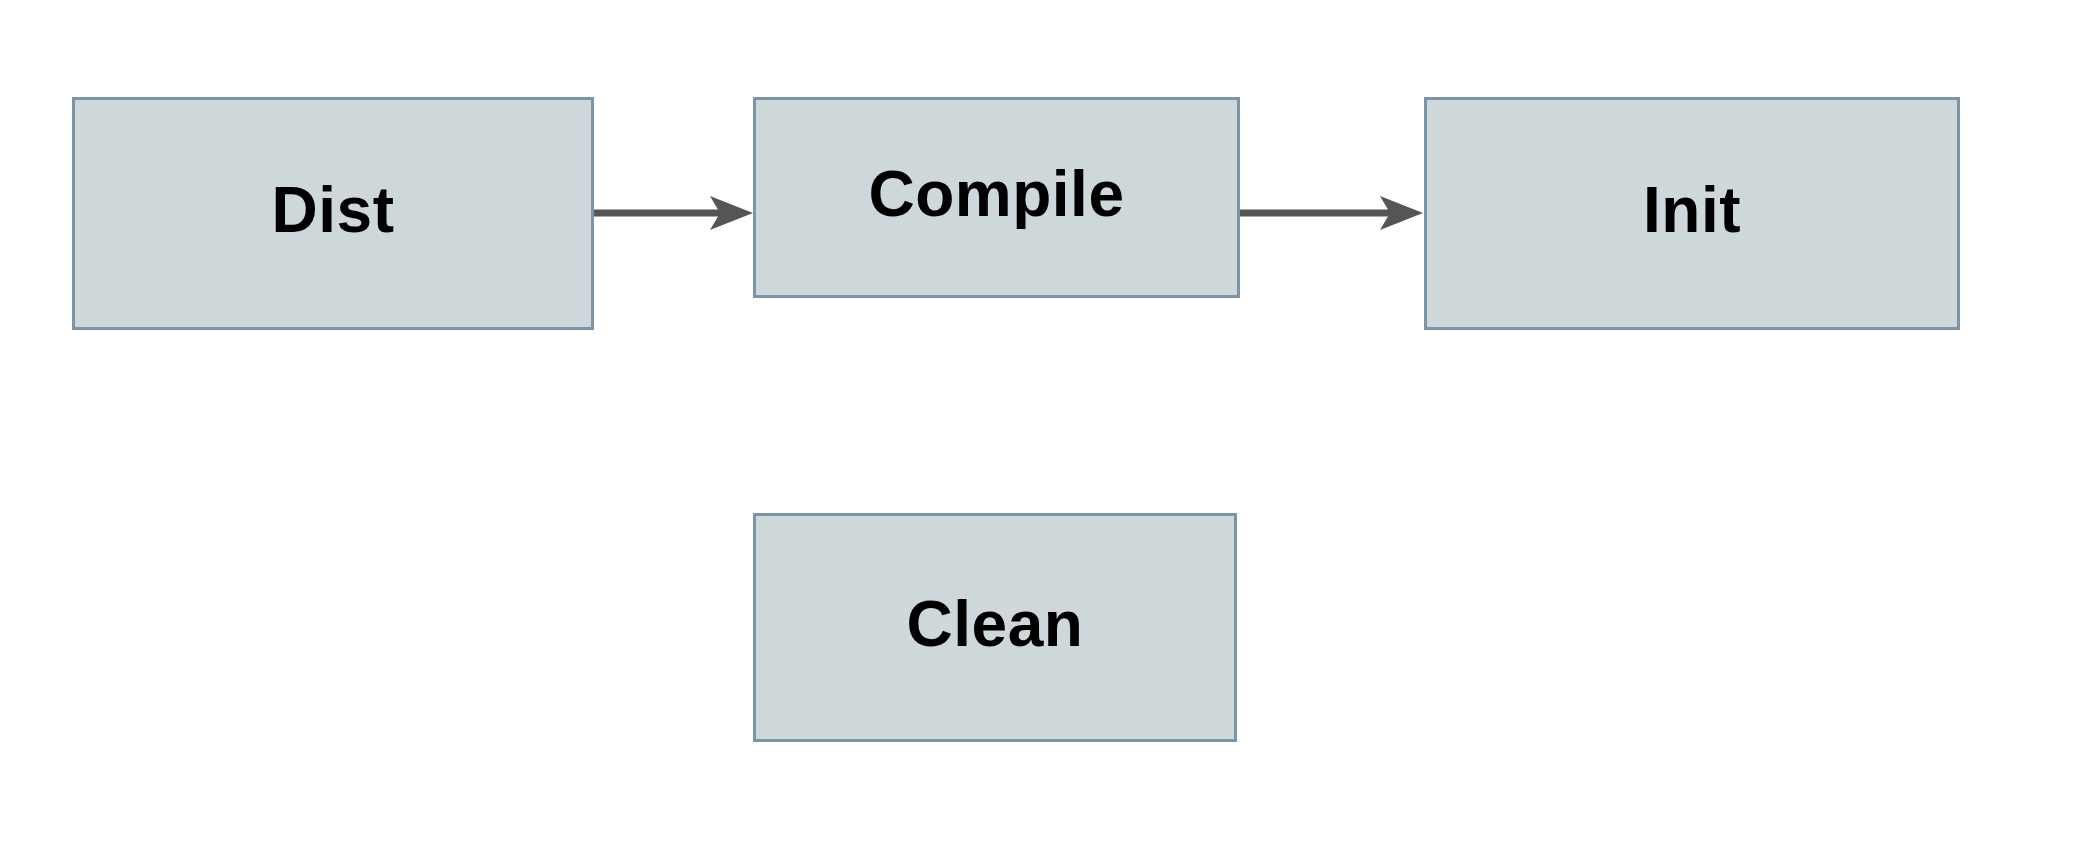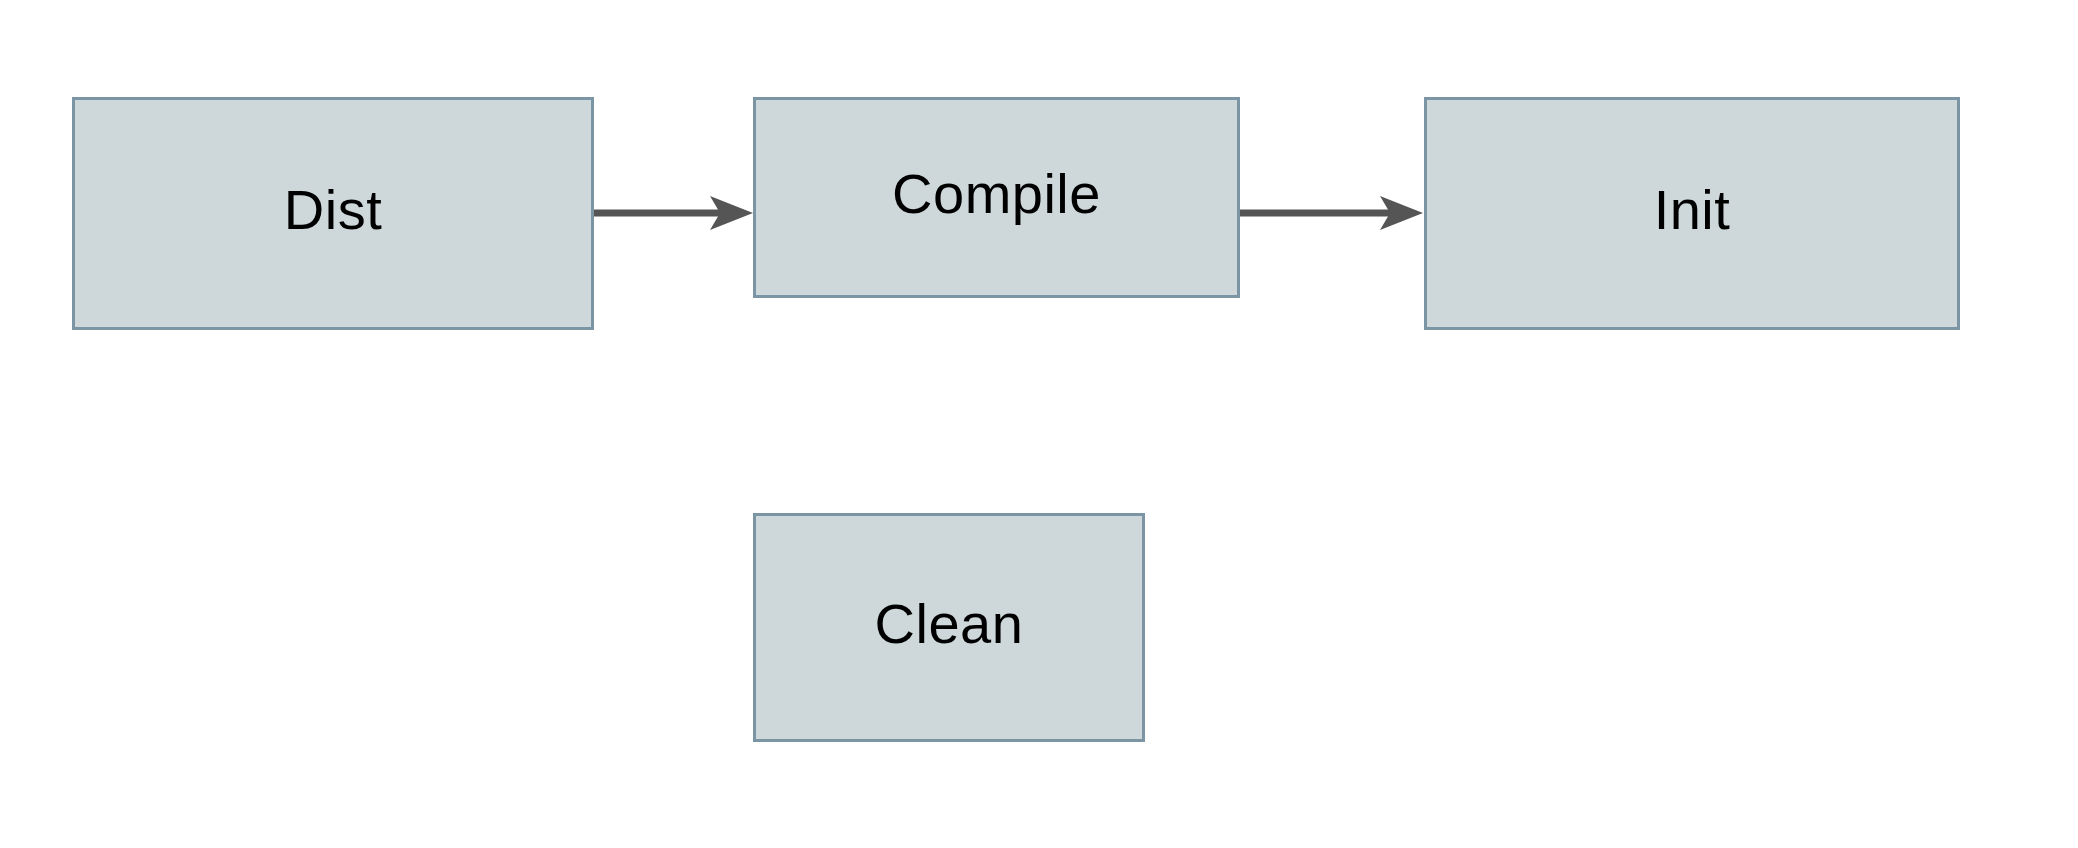--- a/index.html
+++ b/index.html
@@ -26,39 +26,39 @@
     justify-content: center;
     background: #ced7da;
     border: 3px solid #7b95a5;
     color: #000000;
     font-weight: 400;
     letter-spacing: 0.5px;
     line-height: 1;
     user-select: none;
   }
   .node .node-label {
-    font-size: 56px;
-    font-weight: 400;
+    font-size: 64px;
+    font-weight: 700;
     color: #000000;
     white-space: nowrap;
     position: relative;
     top: -4px;
   }
   .edge-layer {
     position: absolute;
     left: 0;
     top: 0;
     width: 2078px;
     height: 848px;
     pointer-events: none;
   }
   #node-dist    { left: 72px;   top: 97px;  width: 522px; height: 233px; }
   #node-compile { left: 753px;  top: 97px;  width: 487px; height: 201px; }
   #node-init    { left: 1424px; top: 97px;  width: 536px; height: 233px; text-align: center; }
-  #node-clean   { left: 753px;  top: 513px; width: 392px; height: 229px; }
+  #node-clean   { left: 753px;  top: 513px; width: 484px; height: 229px; }
 </style>
 </head>
 <body>
 
 <div id="canvas">
 
   <svg class="edge-layer" viewBox="0 0 2078 848" width="2078" height="848" xmlns="http://www.w3.org/2000/svg">
     <g>
       <line x1="594" y1="213" x2="726" y2="213" stroke="#555555" stroke-width="7"></line>
       <path d="M 753 213 L 710 230 L 720 213 L 710 196 Z" fill="#555555"></path>

